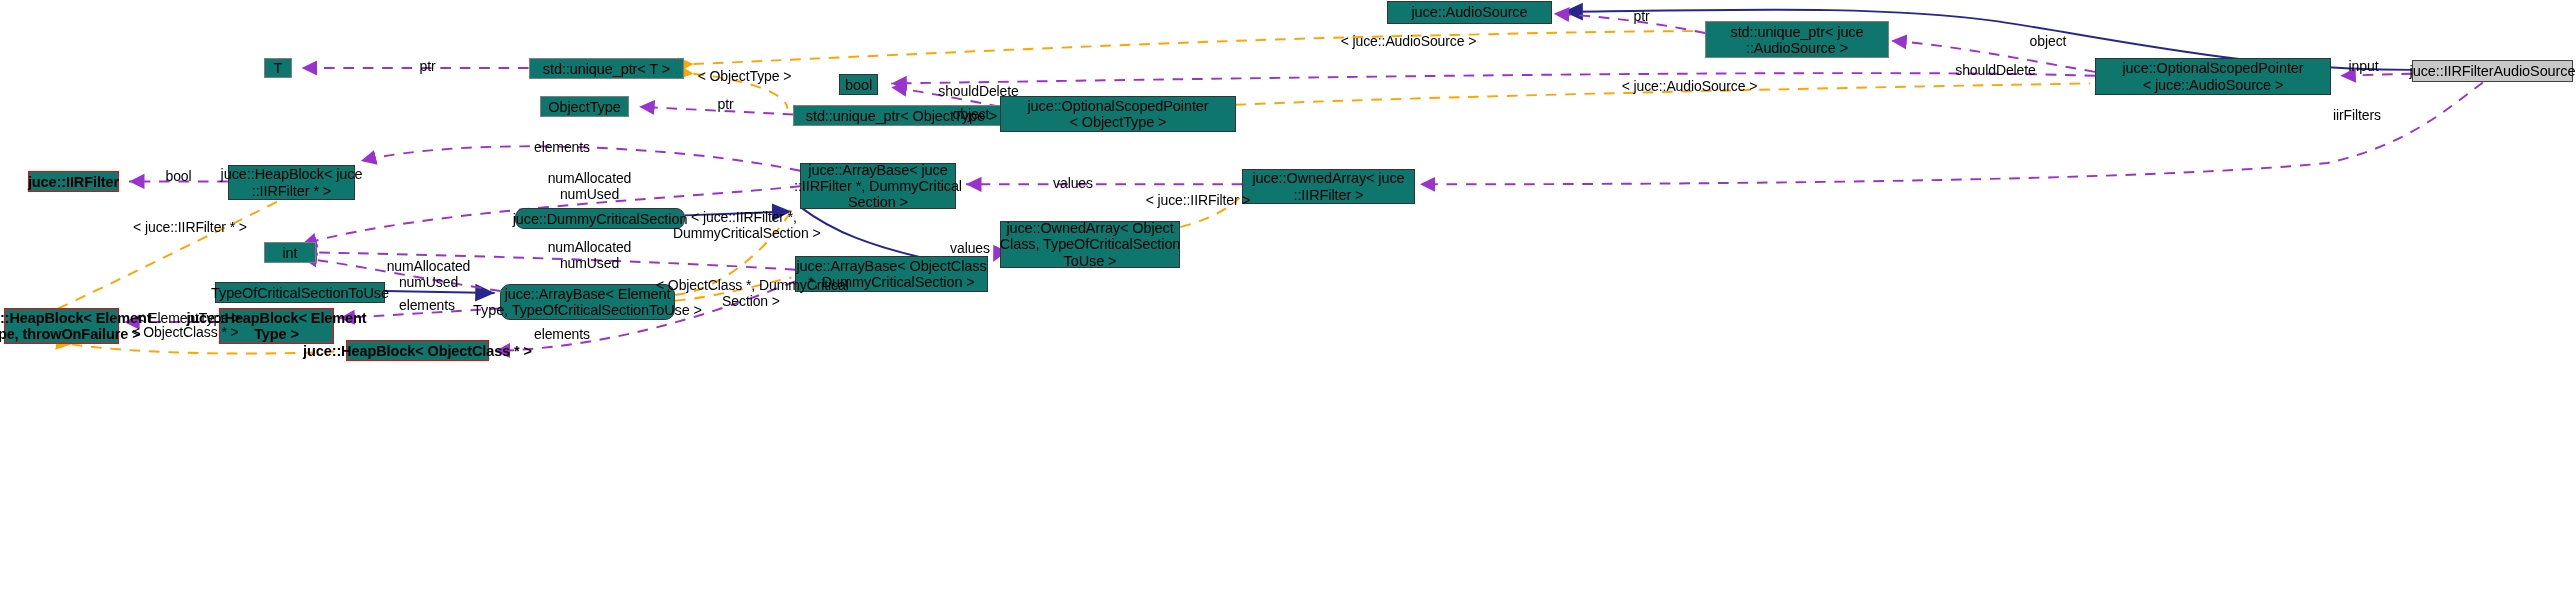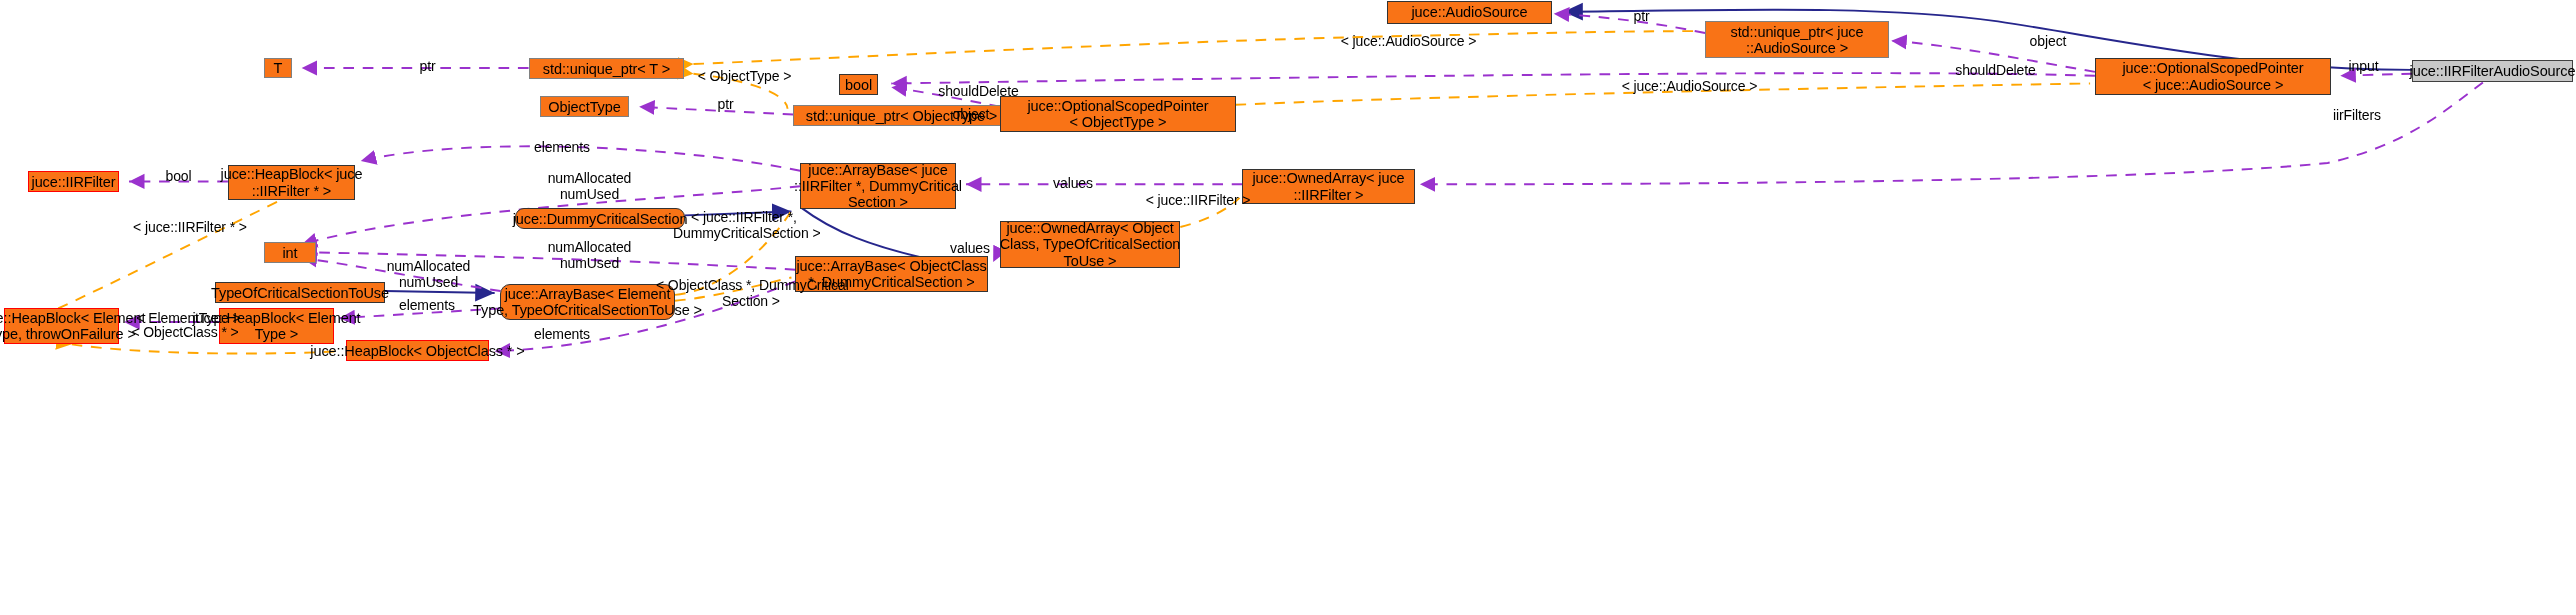--- a/index.html
+++ b/index.html
@@ -13,27 +13,27 @@
   svg#edges{position:absolute;left:0;top:0;width:2576px;height:616px;pointer-events:none;}
 
   .node{
     position:absolute;
     box-sizing:border-box;
     display:flex;align-items:center;justify-content:center;
     text-align:center;
     font-size:14.5px;
     line-height:1.12;
     color:#000000;
-    background:#f97316;
+    background:#0f766e;
     border:1px solid #808080;
     white-space:pre;
     letter-spacing:-0.1px;
   }
   .node.strong{border:1.9px solid #333333;}
-  .node.red{border:1.9px solid #ff0000;}
+  .node.red{border:1.9px solid #ff0000;font-weight:bold;}
   .node.current{border:1.9px solid #404040;background:#c8c8c8;}
 
   .elabel{
     position:absolute;
     font-size:14px;
     color:#000000;
     white-space:pre;
     background:transparent;
     letter-spacing:-0.1px;
   }

